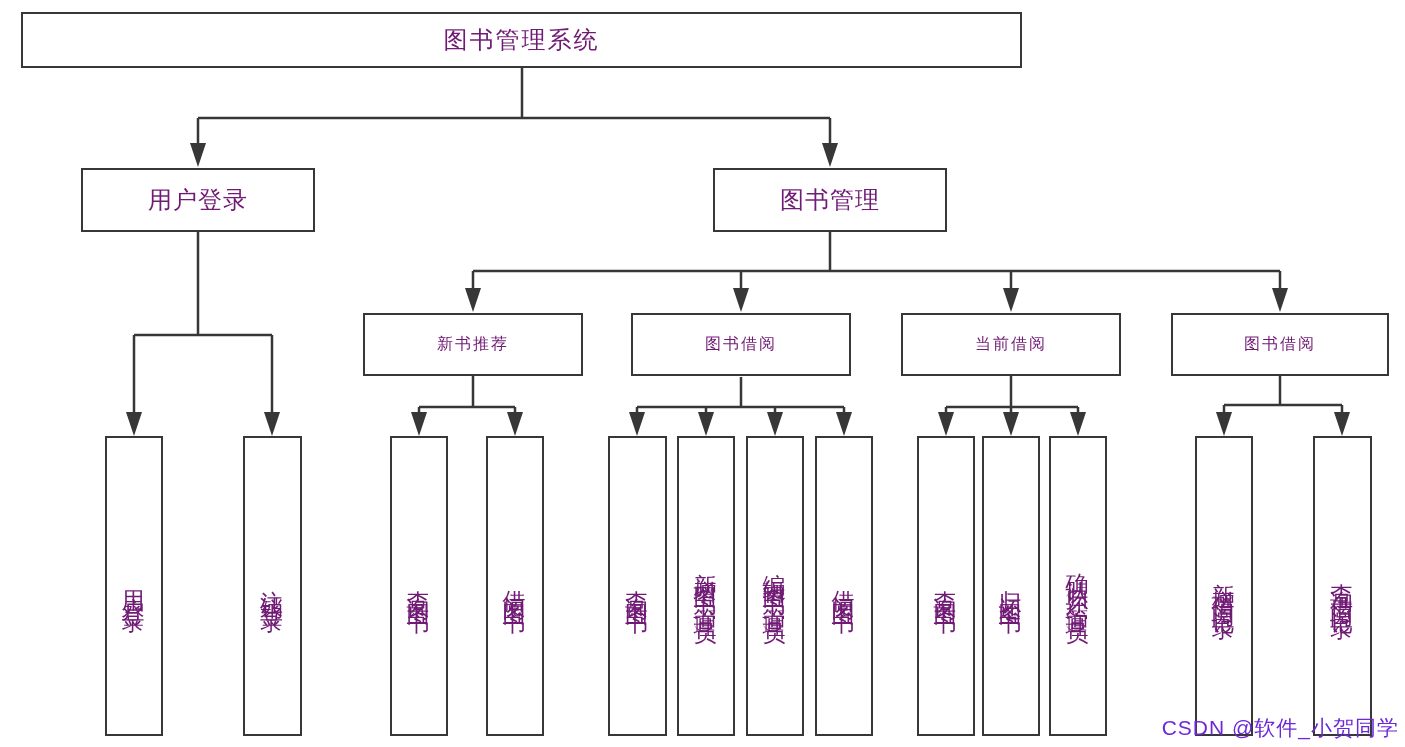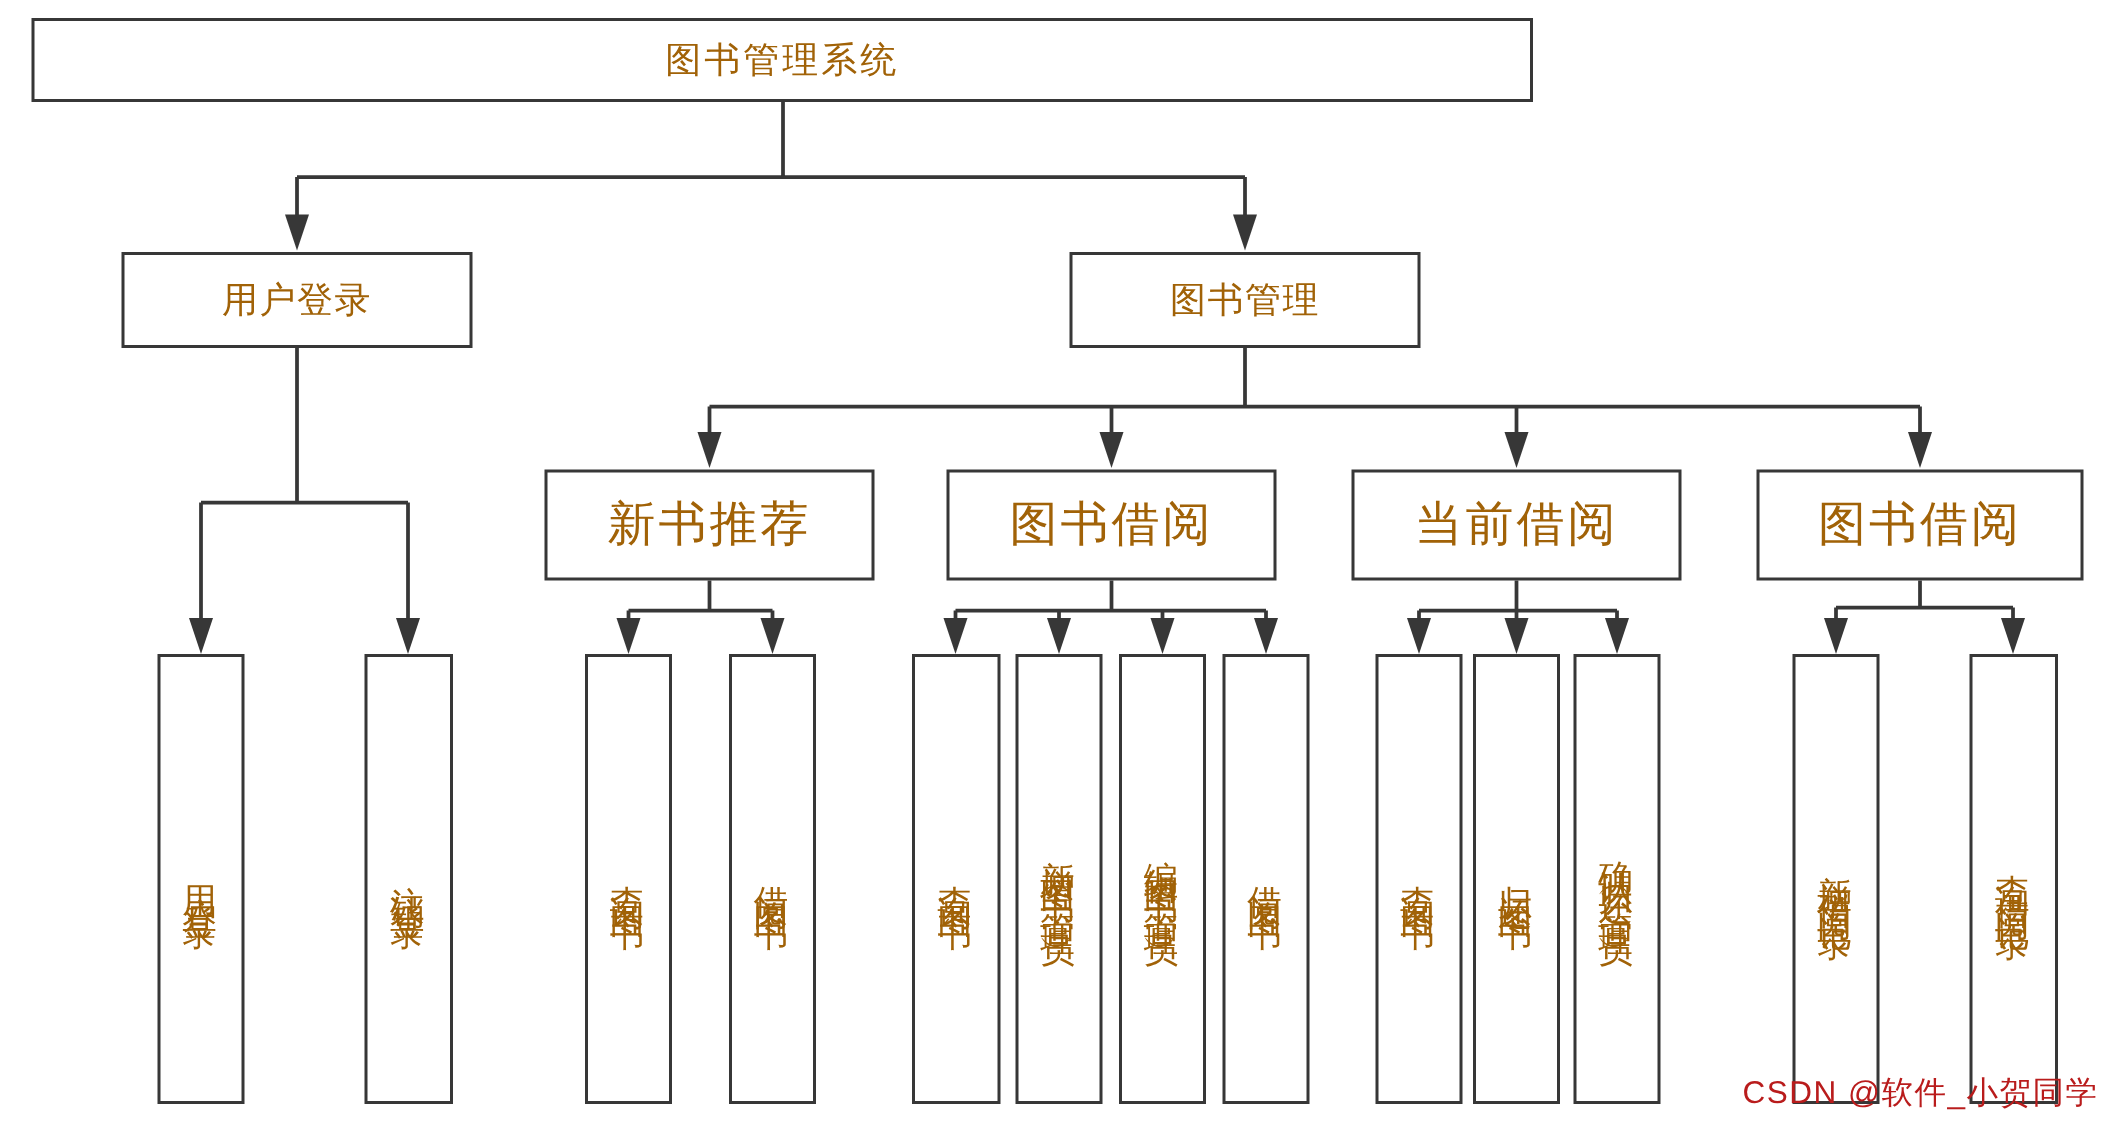--- a/index.html
+++ b/index.html
@@ -15,35 +15,35 @@
     position: absolute;
     left: 0; top: 0;
     width: 1405px; height: 747px;
     z-index: 1;
   }
   .box {
     position: absolute;
     box-sizing: border-box;
     background: #ffffff;
     border: 2px solid #373737;
-    color: #a16207;
+    color: #701a75;
     display: flex;
     align-items: center;
     justify-content: center;
     z-index: 2;
     white-space: nowrap;
   }
   .root-box {
     left: 21px; top: 12px; width: 1001px; height: 56px;
     font-size: 24px; letter-spacing: 2px;
   }
   .l2-box { top: 168px; width: 234px; height: 64px; font-size: 24px; letter-spacing: 1px; }
   .l2-user  { left: 81px; }
   .l2-mgmt  { left: 713px; font-family: Liberation Serif, serif; }
-  .l3-box { top: 313px; width: 220px; height: 74px; font-size: 32px; letter-spacing: 2px; }
+  .l3-box { top: 313px; width: 220px; height: 63px; font-size: 16px; letter-spacing: 2px; }
   .l3-a { left: 363px; }
   .l3-b { left: 631px; }
   .l3-c { left: 901px; }
   .l3-d { left: 1171px; width: 218px; }
   .leaf {
     top: 436px; height: 300px; width: 58px;
     writing-mode: vertical-rl;
     text-orientation: mixed;
     font-size: 23px;
     letter-spacing: 7px;
@@ -59,21 +59,21 @@
   .leaf-d1 { left: 917px; }
   .leaf-d2 { left: 982px; }
   .leaf-d3 { left: 1049px; }
   .leaf-e1 { left: 1195px; }
   .leaf-e2 { left: 1313px; width: 59px; }
   .watermark {
     position: absolute;
     right: 6px;
     bottom: 5px;
     font-size: 21px;
-    color: #b91c1c;
+    color: #6d28d9;
     letter-spacing: 1px;
     z-index: 3;
   }
 </style>
 </head>
 <body>
 
 <div class="canvas">
 
   <svg class="connector-layer" viewBox="0 0 1405 747" xmlns="http://www.w3.org/2000/svg">

